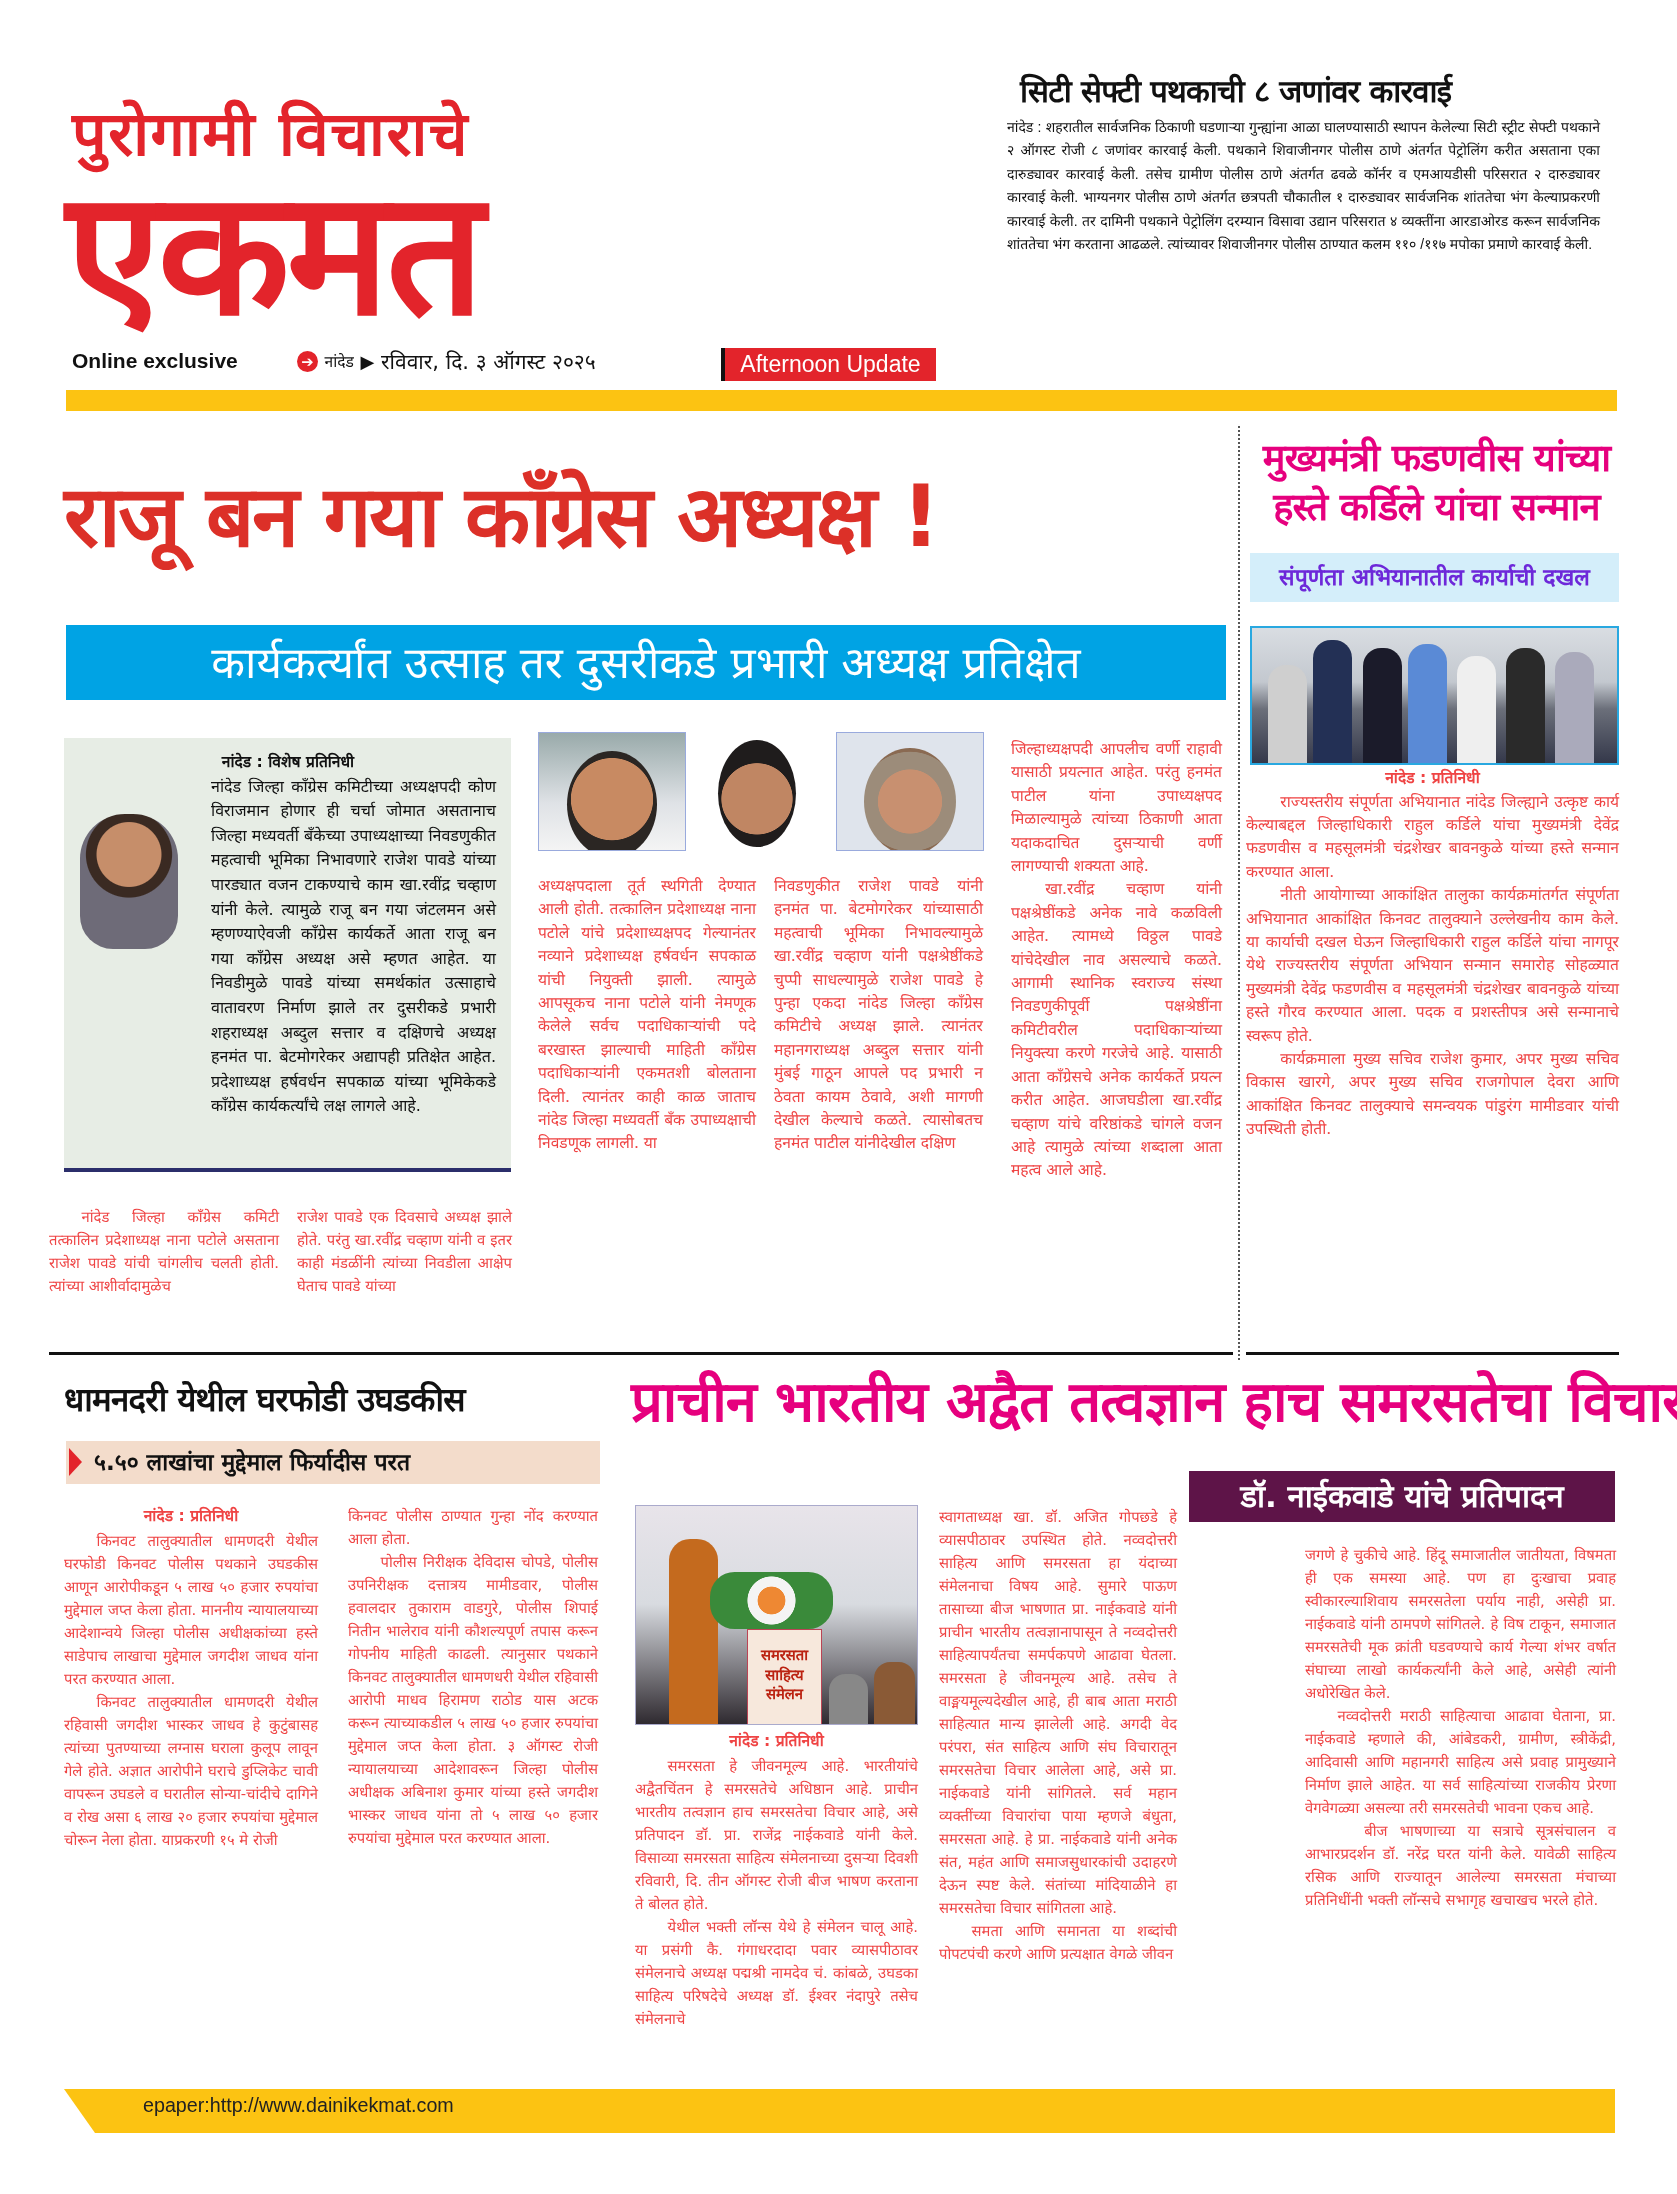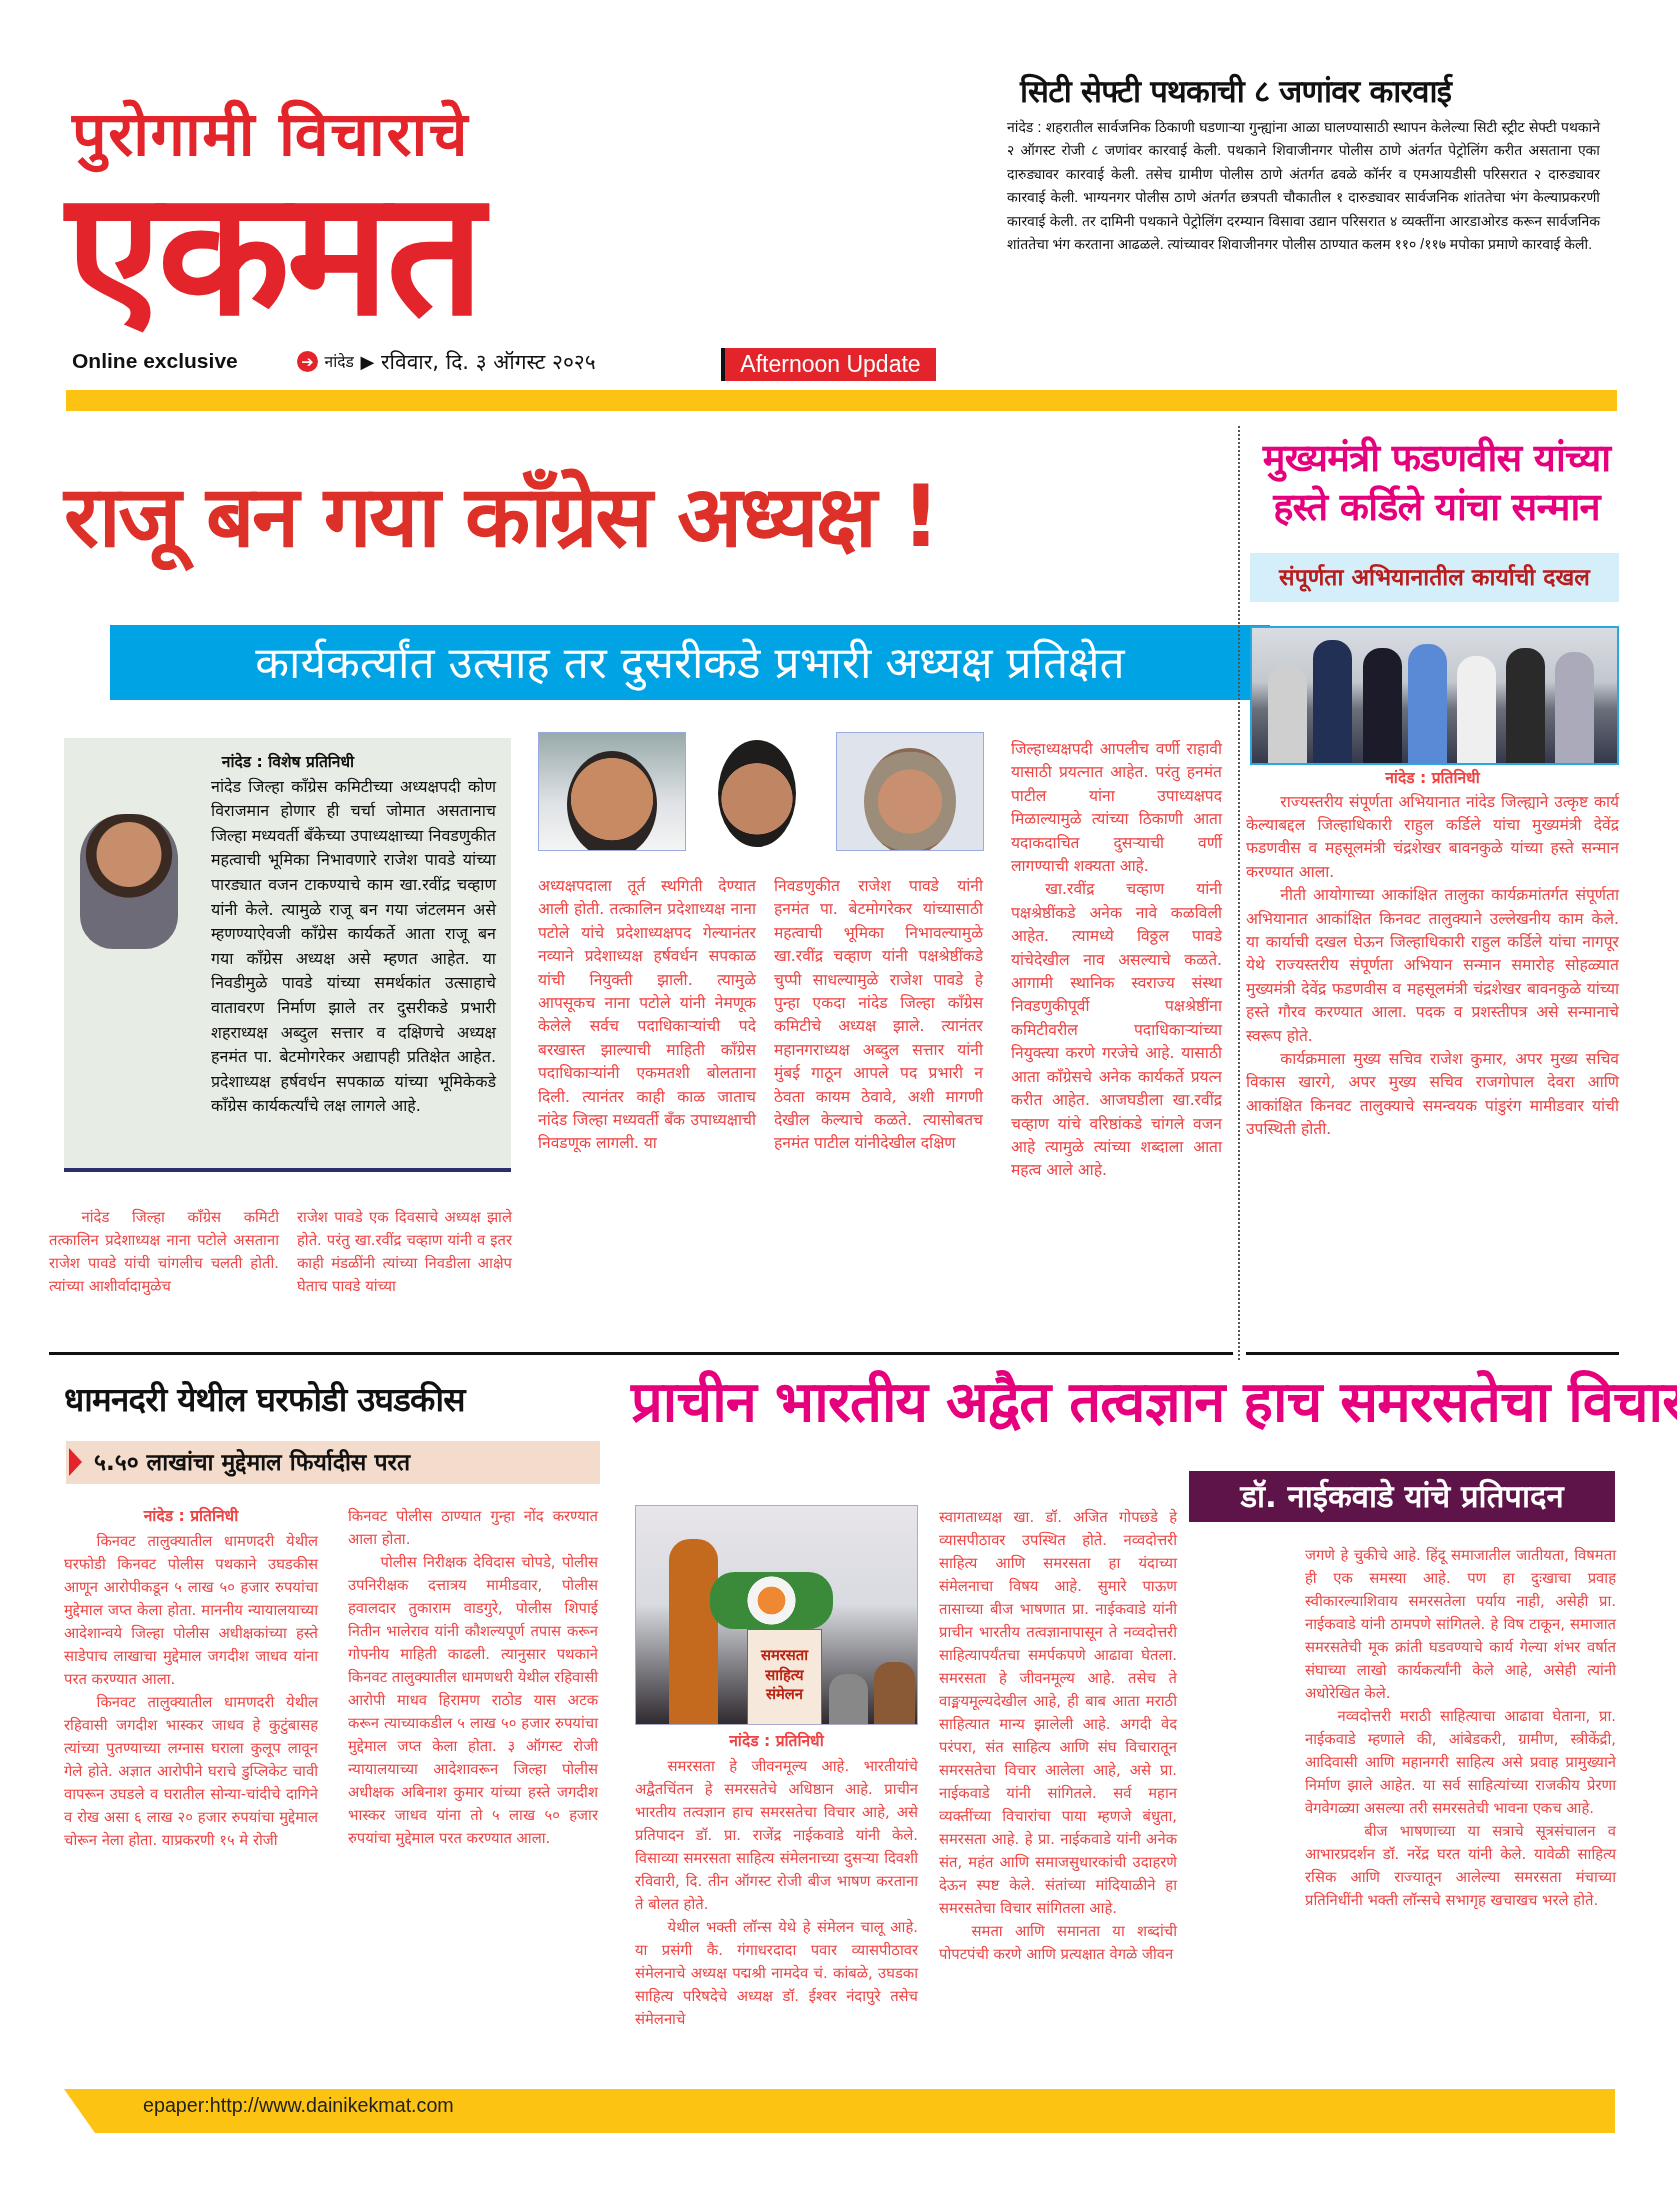--- a/index.html
+++ b/index.html
@@ -23,27 +23,27 @@
   .tri { font-size: 18px; }
   .afternoon { left: 721px; top: 348px; width: 215px; height: 33px; background: #e3242b; color: #fff; font-size: 23px; line-height: 33px; text-align: center; font-family: "Liberation Sans", sans-serif; border-left: 4.9px solid #111; }
   .yellow-top { left: 66px; top: 390px; width: 1551px; height: 21px; background: #fcc312; }
 
   
   .brief-title { left: 1020px; top: 72px; width: 607px; font-size: 31px; font-weight: bold; line-height: 39px; color: #111; letter-spacing: -0.8px; }
   .brief-body { left: 1007px; top: 116px; width: 593px; font-family: "Liberation Sans", sans-serif; font-size: 14px; line-height: 23.4px; text-align: justify; }
 
   
   .lead-head { left: 64px; top: 463px; width: 1172px; font-size: 85px; font-weight: bold; color: #dc3028; line-height: 107px; letter-spacing: -2.5px; white-space: nowrap; }
-  .lead-sub { left: 66px; top: 625px; width: 1160px; height: 75px; background: #00a3e4; color: #fff; font-size: 44px; line-height: 75px; text-align: center; white-space: nowrap; margin-left: 44px; }
+  .lead-sub { left: 66px; top: 625px; width: 1160px; height: 75px; background: #00a3e4; color: #fff; font-size: 44px; line-height: 75px; text-align: center; white-space: nowrap; }
 
   .vdash { left: 1238px; top: 426px; width: 0; height: 934px; border-left: 2.5px dotted #555; }
 
   
   .rs-head { left: 1250px; top: 434px; width: 373px; font-size: 38px; font-weight: bold; color: #e6007e; line-height: 49px; text-align: center; letter-spacing: -0.8px; }
-  .rs-sub { left: 1250px; top: 553px; width: 369px; height: 49px; background: #d4eefa; font-size: 23px; font-weight: bold; line-height: 49px; text-align: center; color: #b91c1c; }
+  .rs-sub { left: 1250px; top: 553px; width: 369px; height: 49px; background: #d4eefa; font-size: 23px; font-weight: bold; line-height: 49px; text-align: center; color: #6d28d9; }
   .rs-photo { left: 1250px; top: 626px; width: 369px; height: 139px; border: 2.5px solid #29a8e0; background: linear-gradient(180deg,#d9dde2 0%,#c3c8cf 40%,#6b6f7a 60%,#34384a 100%); overflow: hidden; }
   .rs-photo .p { position: absolute; bottom: 0; width: 39px; border-radius: 18px 18px 0 0; }
   .rs-body { left: 1246px; top: 766px; width: 373px; }
 
   
   .lead-box { left: 64px; top: 738px; width: 447px; height: 434px; background: #e7ede5; border-bottom: 4.1px solid #2b2e6b; }
   .lead-avatar { left: 80px; top: 814px; width: 98px; height: 135px; border-radius: 45px 45px 33px 33px; background: radial-gradient(circle at 50% 30%, #c68e6a 0 30%, #3a2a22 31% 40%, #6e6b78 41% 100%); }
   .lead-intro { left: 80px; top: 750px; width: 416px; font-size: 16px; line-height: 24.6px; font-family: "DejaVu Sans", sans-serif; text-align: justify; }
 
   .photo3 { position: absolute; top: 732px; height: 119px; border: 0.8px solid #9ad; overflow: hidden; }

